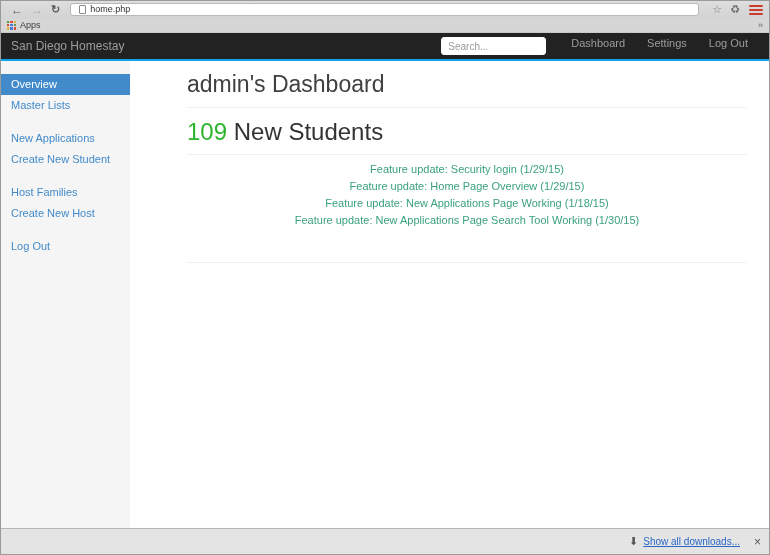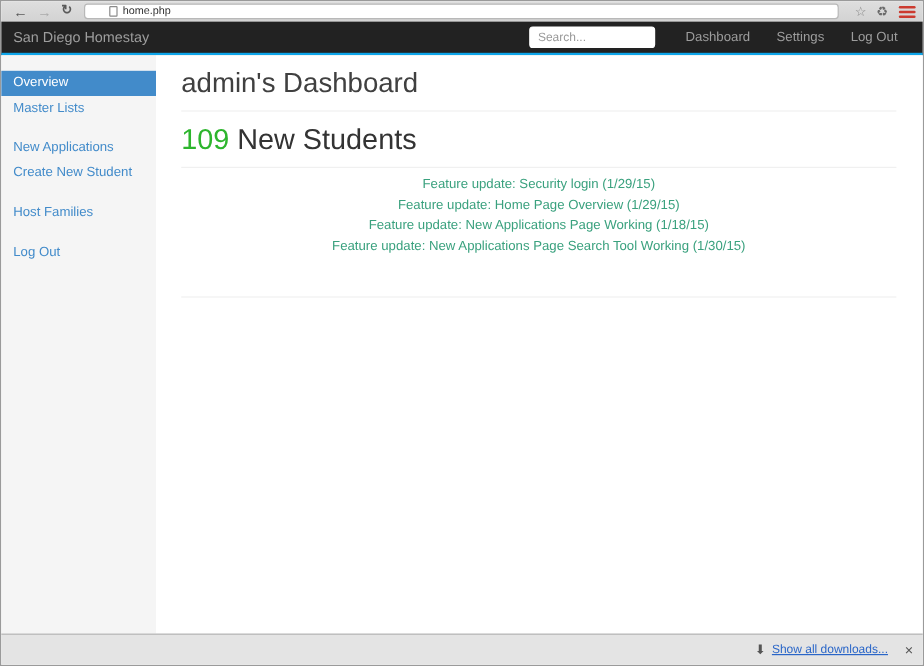--- a/index.html
+++ b/index.html
@@ -23,21 +23,21 @@
   }
   .nav-btn {
     font-size: 12px; line-height: 1; color: #5a5a5a;
     margin: 0 4px; cursor: pointer;
   }
   .nav-btn.disabled { color: #ababab; }
   .refresh { font-weight: bold; font-size: 11px; }
   .omnibox {
     flex: 1; height: 13px; margin: 0 8px 0 6px;
     background: #fff; border: 1px solid #b8b8b8; border-radius: 3px;
-    display: flex; align-items: center; padding: 0 20px;
+    display: flex; align-items: center; padding: 0 8px;
     max-width: 650px;
     text-align: right;
   }
   .page-icon {
     width: 7px; height: 9px; border: 1px solid #8a8a8a;
     border-radius: 1px; margin-right: 4px; position: relative;
     background: #fff; flex: 0 0 auto;
   }
   .omnibox-url { font-size: 9px; color: #303030; line-height: 1; }
   .star-icon { font-size: 11px; color: #8a8a8a; margin: 0 5px; }
@@ -66,36 +66,36 @@
 
   
   .navbar {
     height: 28px; flex: 0 0 28px;
     background: var(--navbar-bg, #222222);
     border-bottom: 2px solid #0ea5e9;
     display: flex; align-items: center;
     padding: 0 10px;
   }
   .brand { color: var(--navbar-text, #9d9d9d); font-size: 12px; cursor: pointer; }
-  .navbar-right { margin-left: auto; display: flex; align-items: center; }
+  .navbar-right { margin-left: auto; display: flex; }
   .nav-search {
     width: 105px; height: 18px;
     border: 1px solid #fff; border-radius: 3px;
     font-size: 10px; padding: 0 6px;
     font-family: "Liberation Sans", sans-serif;
     color: #333; outline: none; margin-right: 14px;
   }
   .nav-search::placeholder { color: #999; }
   .nav-link {
     color: var(--navbar-text, #9d9d9d); font-size: 11px;
     padding: 0 11px; cursor: pointer; text-decoration: none;
   }
 
   
-  .content { flex: 1; display: flex; min-height: 0; }
+  .content { flex: 1; display: flex; min-height: 0; gap: 36px; }
   .sidebar {
     width: 129px; flex: 0 0 129px;
     background: var(--sidebar-bg, #f5f5f5);
     padding-top: 13px;
   }
   .side-group { margin-bottom: 12px; }
   .side-item {
     display: block; height: 21px; line-height: 21px;
     padding: 0 10px; font-size: 11px;
     color: var(--accent, #428bca);
@@ -156,20 +156,35 @@
     </div>
     <span class="star-icon">☆</span>
     <span class="ext-icon">♻</span>
     <span class="menu-icon">
         <i></i>
         <i></i>
         <i></i>
       </span>
   </div>
 
+  <div class="bookmarks-bar">
+    <span class="apps-grid">
+        <i></i>
+        <i></i>
+        <i></i>
+        <i></i>
+        <i></i>
+        <i></i>
+        <i></i>
+        <i></i>
+        <i></i>
+      </span>
+    <span class="apps-label">Apps</span>
+    <span class="bm-overflow">»</span>
+  </div>
 
   <div class="navbar">
     <span class="brand">San Diego Homestay</span>
     <div class="navbar-right">
       <input class="nav-search" type="text" placeholder="Search..." style="">
       <a class="nav-link">Dashboard</a>
       <a class="nav-link">Settings</a>
       <a class="nav-link">Log Out</a>
     </div>
   </div>
@@ -180,20 +195,21 @@
       <div class="side-group">
         <a class="side-item active">Overview</a>
         <a class="side-item">Master Lists</a>
       </div>
       <div class="side-group">
         <a class="side-item">New Applications</a>
         <a class="side-item">Create New Student</a>
       </div>
       <div class="side-group">
         <a class="side-item">Host Families</a>
+        <a class="side-item">Create New Host</a>
       </div>
       <div class="side-group">
         <a class="side-item">Log Out</a>
       </div>
     </div>
 
     <div class="main">
       <h1 class="page-title">admin's Dashboard</h1>
       <h2 class="stat-line"><span class="stat-number">109</span><span> New Students</span></h2>
       <div class="updates">

